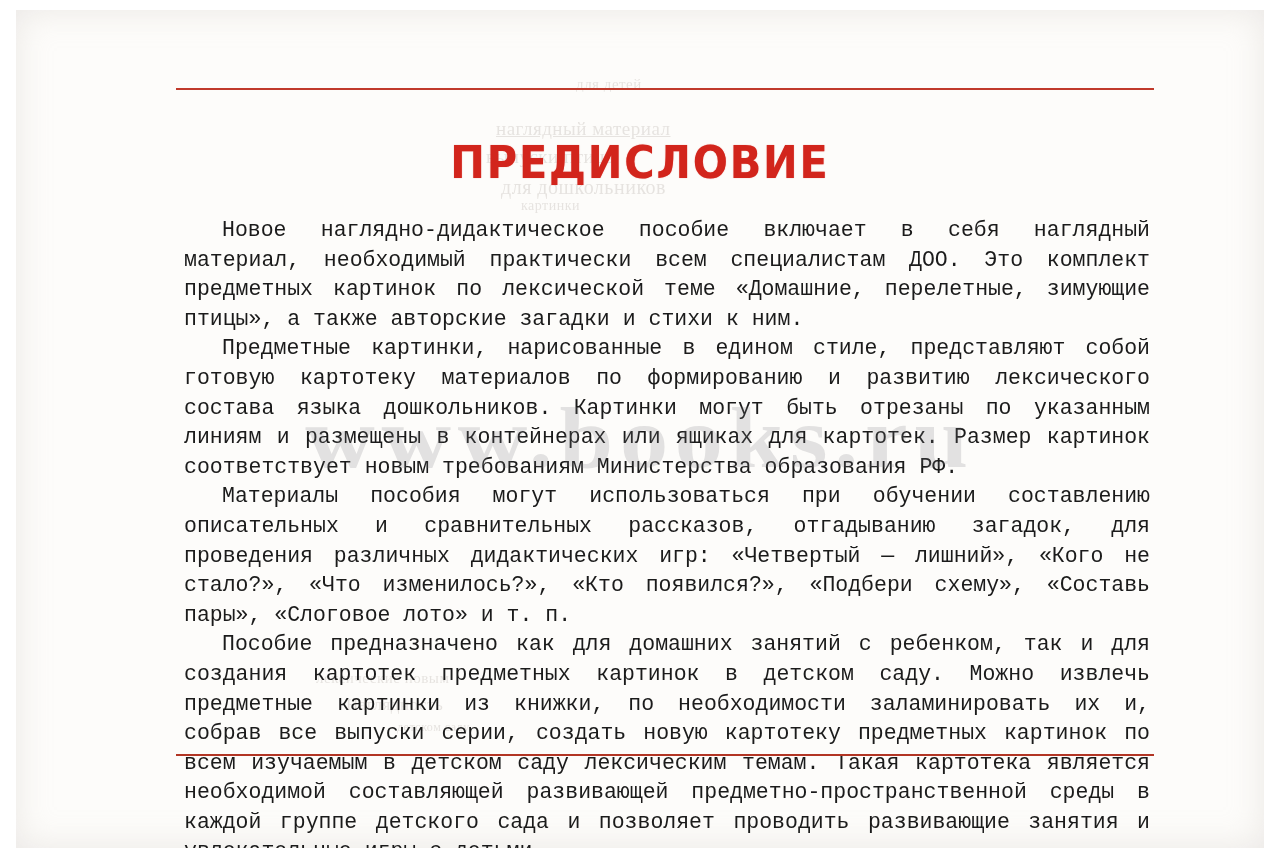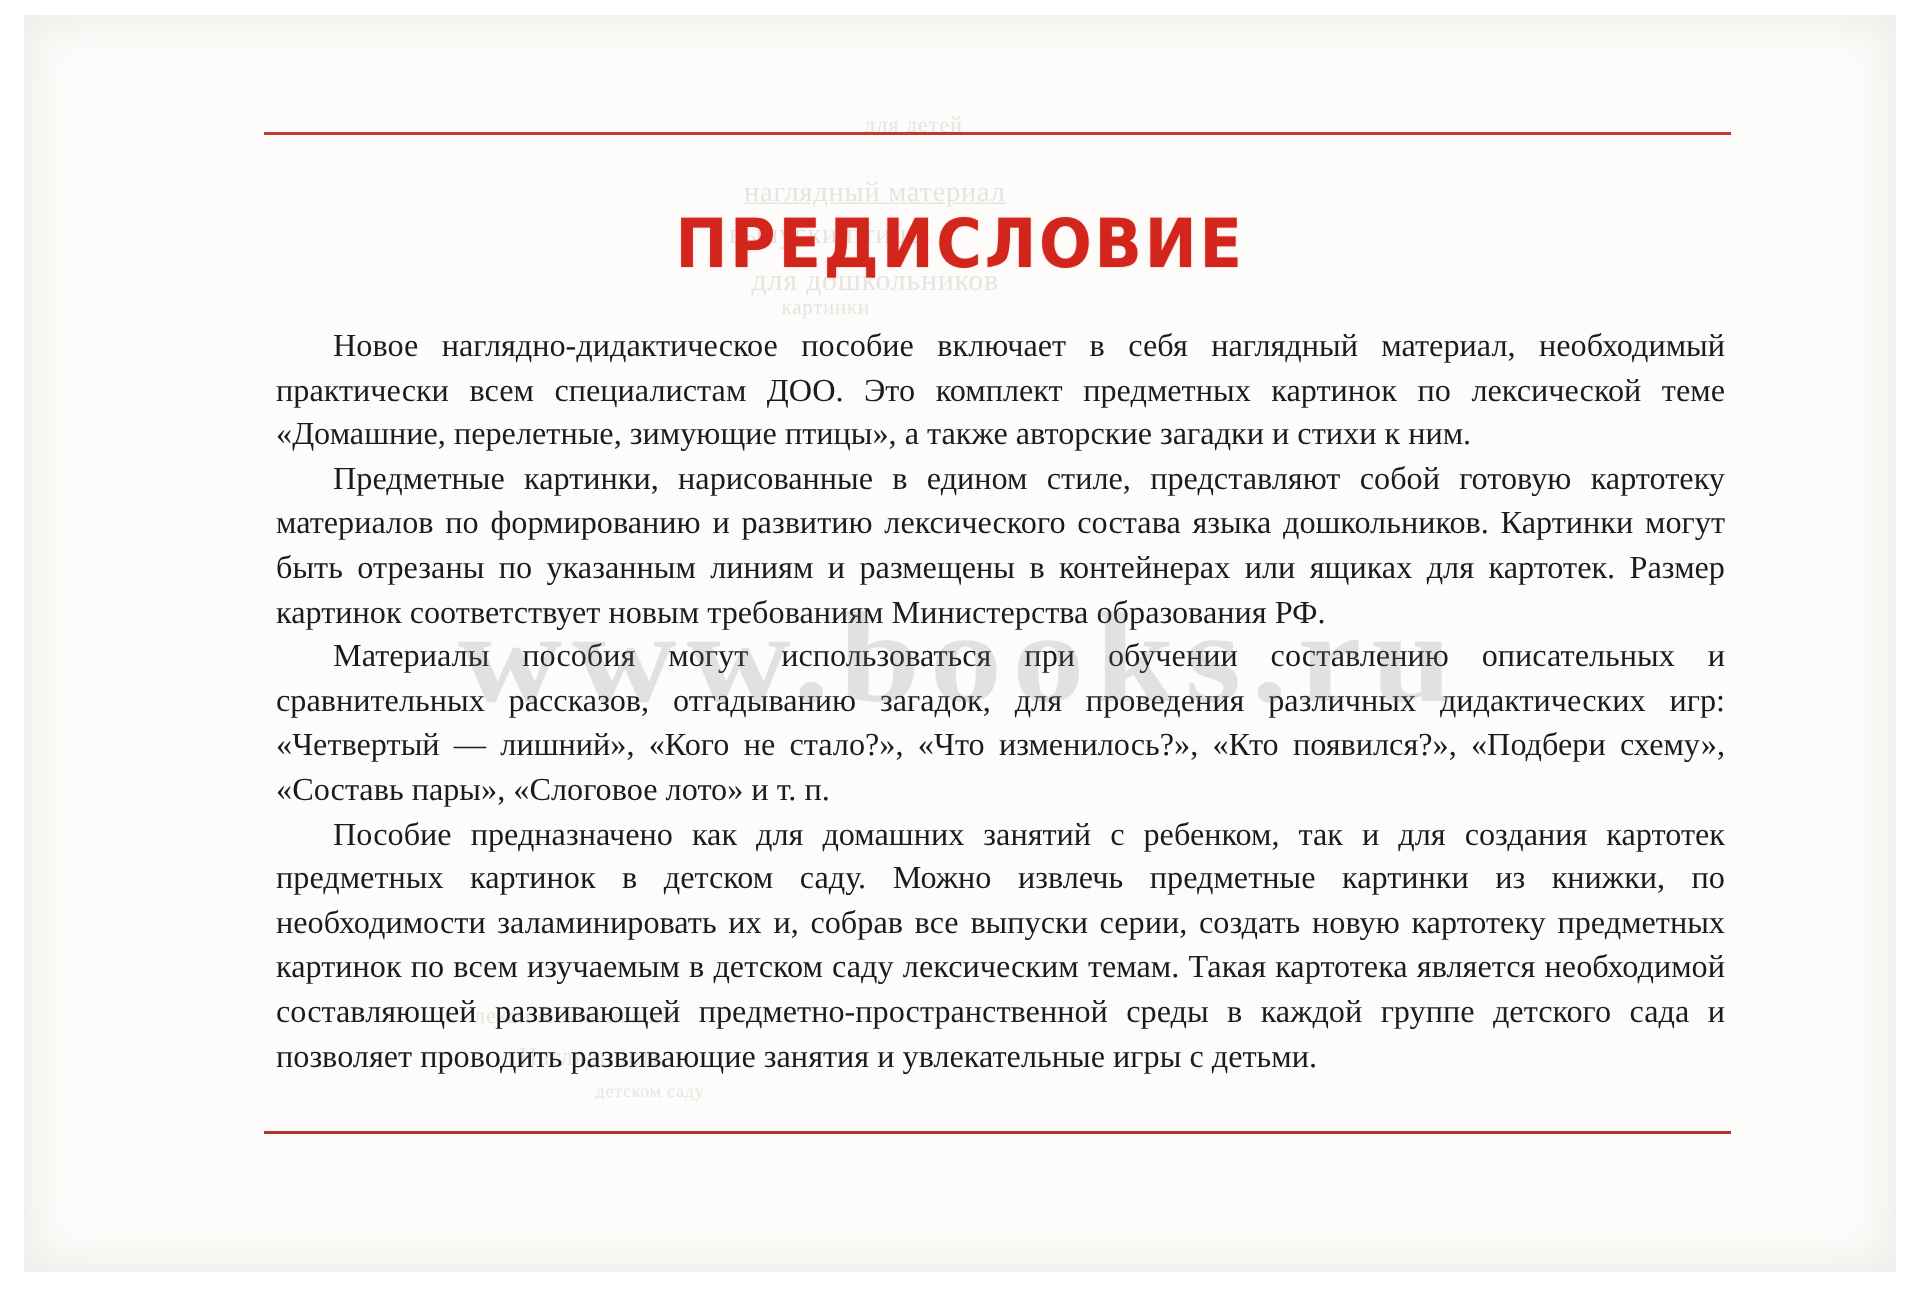--- a/index.html
+++ b/index.html
@@ -82,20 +82,21 @@
     font-size: 21.5px;
     line-height: 29.6px;
     color: #1b1b1b;
     text-align: justify;
     text-justify: inter-word;
     font-family: "Liberation Serif", serif;
   }
   .body-text p {
     margin: 0;
     text-indent: 38px;
+    font-family: Liberation Mono, monospace;
   }
 
   
   .watermark {
     position: absolute;
     left: 0;
     right: 0;
     top: 378px;
     text-align: center;
     font-family: "Liberation Serif", serif;

